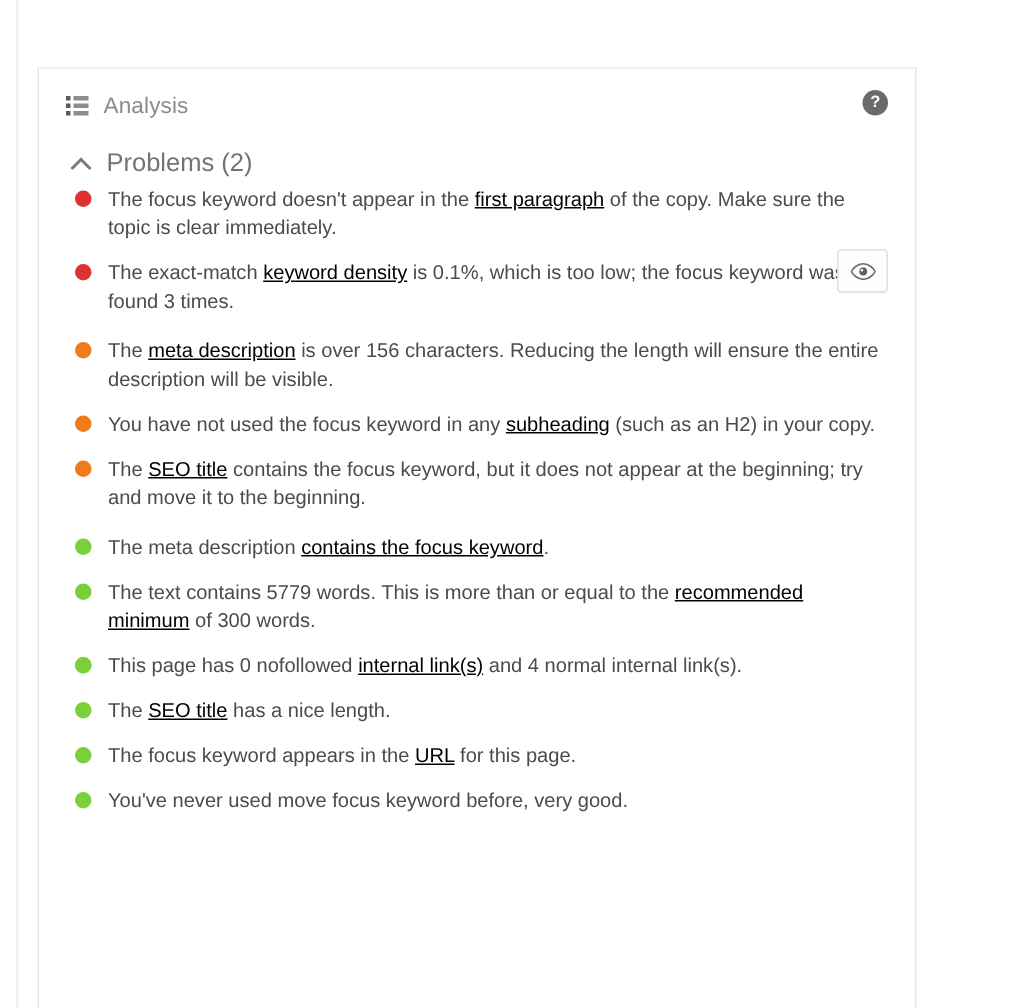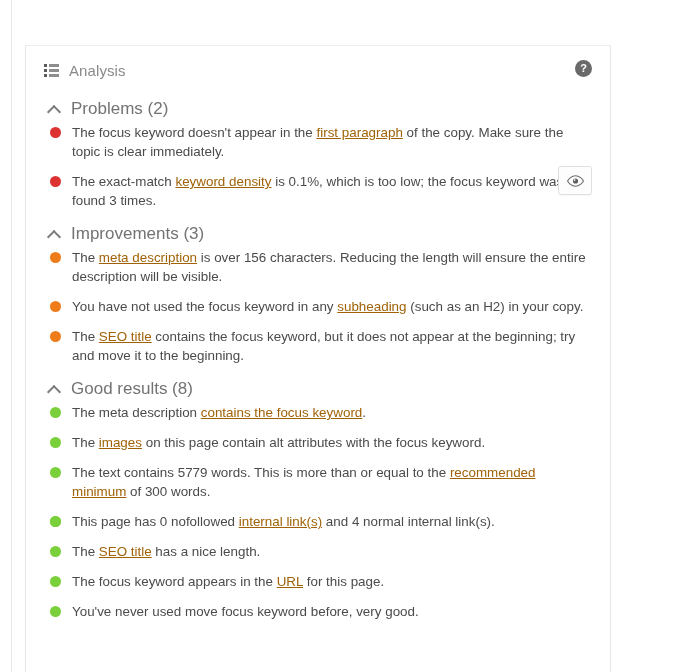--- a/index.html
+++ b/index.html
@@ -142,21 +142,21 @@
     left: 6px;
     top: 4px;
     width: 11px;
     height: 11px;
     border-radius: 50%;
   }
   .dot.red    { background: #dc3232; }
   .dot.orange { background: #ee7c1b; }
   .dot.green  { background: #7ad03a; }
   .msg a, .msg .lnk {
-    color: #a16207;
+    color: #000000;
     text-decoration: underline;
     cursor: pointer;
   }
   .eye-btn {
     position: absolute;
     right: 0px;
     top: -6px;
     width: 32px;
     height: 27px;
     border: 1px solid #e0e0e0;
@@ -203,38 +203,29 @@
             <li class="has-eye"><span class="dot red"></span><span class="msg"><span>The exact-match </span><span class="lnk">keyword density</span><span> is 0.1%, which is too low; the focus keyword was found 3 times.</span></span><span class="eye-btn">
                 <svg class="eye-svg" width="17" height="12" viewBox="0 0 17 12" xmlns="http://www.w3.org/2000/svg">
                   <path d="M8.5 0.8C4.6 0.8 1.5 4 0.6 6c0.9 2 4 5.2 7.9 5.2S15.5 8 16.4 6C15.5 4 12.4 0.8 8.5 0.8z" fill="none" stroke="#6b6b6b" stroke-width="1.1"></path>
                   <circle cx="8.5" cy="6" r="2.6" fill="#5e5e5e"></circle>
                   <circle cx="7.6" cy="5.1" r="0.85" fill="#ffffff"></circle>
                 </svg>
               </span></li>
           </ul>
         </div>
         <div class="section">
-          <div class="section-head">
-            <span class="chevron"></span>
-            <span class="section-title">Improvements (3)</span>
-          </div>
           <ul class="results">
             <li><span class="dot orange"></span><span class="msg"><span>The </span><span class="lnk">meta description</span><span> is over 156 characters. Reducing the length will ensure the entire description will be visible.</span></span></li>
             <li><span class="dot orange"></span><span class="msg"><span>You have not used the focus keyword in any </span><span class="lnk">subheading</span><span> (such as an H2) in your copy.</span></span></li>
             <li><span class="dot orange"></span><span class="msg"><span>The </span><span class="lnk">SEO title</span><span> contains the focus keyword, but it does not appear at the beginning; try and move it to the beginning.</span></span></li>
           </ul>
         </div>
         <div class="section">
-          <div class="section-head">
-            <span class="chevron"></span>
-            <span class="section-title">Good results (8)</span>
-          </div>
           <ul class="results">
             <li><span class="dot green"></span><span class="msg"><span>The meta description </span><span class="lnk">contains the focus keyword</span><span>.</span></span></li>
-            <li><span class="dot green"></span><span class="msg"><span>The </span><span class="lnk">images</span><span> on this page contain alt attributes with the focus keyword.</span></span></li>
             <li><span class="dot green"></span><span class="msg"><span>The text contains 5779 words. This is more than or equal to the </span><span class="lnk">recommended minimum</span><span> of 300 words.</span></span></li>
             <li><span class="dot green"></span></li>
             <li><span class="dot green"></span><span class="msg"><span>This page has 0 nofollowed </span><span class="lnk">internal link(s)</span><span> and 4 normal internal link(s).</span></span></li>
             <li><span class="dot green"></span><span class="msg"><span>The </span><span class="lnk">SEO title</span><span> has a nice length.</span></span></li>
             <li><span class="dot green"></span><span class="msg"><span>The focus keyword appears in the </span><span class="lnk">URL</span><span> for this page.</span></span></li>
             <li><span class="dot green"></span><span class="msg"><span>You've never used move focus keyword before, very good.</span></span></li>
           </ul>
         </div>
       </div>
   </div>

